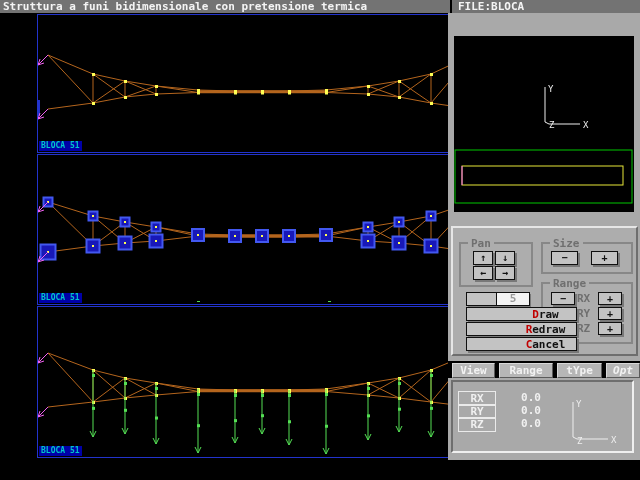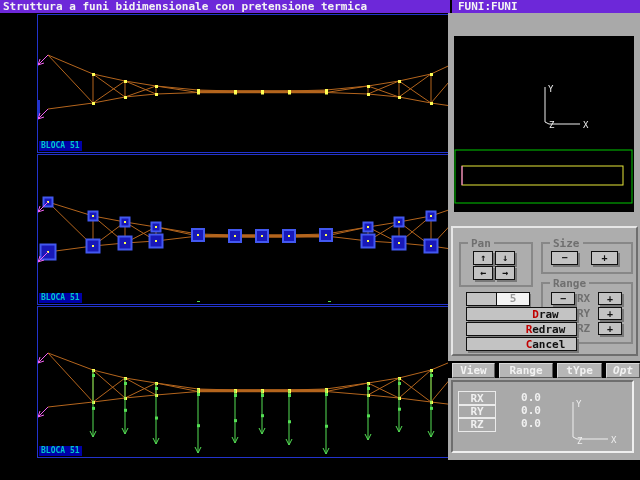--- a/index.html
+++ b/index.html
@@ -1,19 +1,19 @@
 <!DOCTYPE html>
 <html><head>
 <meta charset="utf-8">
 <style>
   html,body{margin:0;padding:0;background:#000;}
   #screen{position:relative;width:640px;height:480px;background:#000;overflow:hidden;
           font-family:"DejaVu Sans Mono",monospace;}
   
-  .tbar{position:absolute;top:0;height:13px;background:#6d28d9;color:#f4f4f4;
+  .tbar{position:absolute;top:0;height:13px;background:#737373;color:#f4f4f4;
         font:bold 11px "DejaVu Sans Mono",monospace;line-height:13px;white-space:nowrap;overflow:hidden;}
   #tbar-left{left:0;width:447px;padding-left:3px;}
   #tbar-right{left:452px;width:188px;padding-left:6px;}
   
   .vp{position:absolute;left:1px;width:445px;border:1px solid #2233cc;background:#000;margin-left:36px;}
   .vp svg{position:absolute;left:0;top:0;}
   .vp-label{position:absolute;left:1px;bottom:1px;background:#0000a8;color:#00c8c8;
             font:bold 8px "DejaVu Sans Mono",monospace;line-height:10px;height:10px;padding:0 2px;}
   
   #rpanel{position:absolute;left:448px;top:13px;width:192px;height:447px;background:#a9a9a9;}
@@ -49,21 +49,21 @@
 </style>
 </head>
 <body>
 
 <div id="screen">
 
   <div id="tbar-left" class="tbar">
     <span>Struttura a funi bidimensionale con pretensione termica</span>
   </div>
   <div id="tbar-right" class="tbar">
-    <span>FUNI:FUNI</span>
+    <span>FILE:BLOCA</span>
   </div>
 
   <div class="vp" style="top:14px;height:137px;">
     <svg id="vpsvg0" width="443" height="135">
         <polyline points="10,40 55,59 87,66 118,71 160,75 197,76 224,76 251,76 288,75 330,71 361,66 393,59 434,40" fill="none" stroke="#b4651d"></polyline>
         <polyline points="10,94 55,88 87,82 118,79 160,77.5 197,77.5 224,77.5 251,77.5 288,77.5 330,79 361,82 393,88 434,94" fill="none" stroke="#b4651d"></polyline>
         <line x1="160" y1="76.75" x2="288" y2="76.75" stroke="#b4651d" stroke-width="3"></line>
         <line x1="55" y1="59" x2="55" y2="88" stroke="#b4651d" stroke-width="1"></line>
         <line x1="87" y1="66" x2="87" y2="82" stroke="#b4651d" stroke-width="1"></line>
         <line x1="118" y1="71" x2="118" y2="79" stroke="#b4651d" stroke-width="1"></line>

